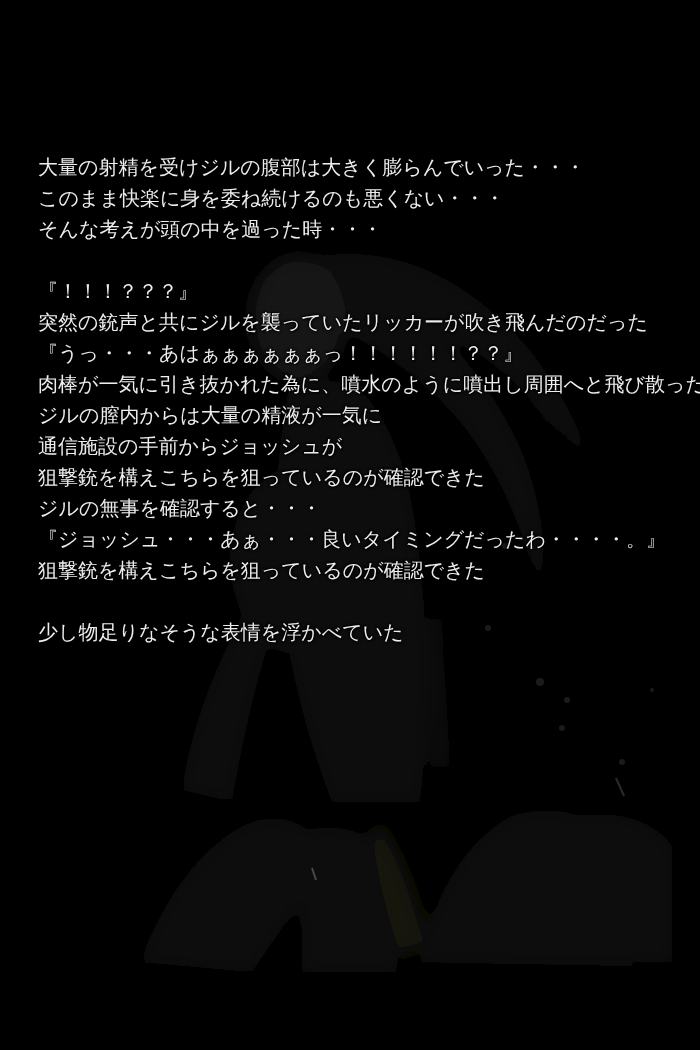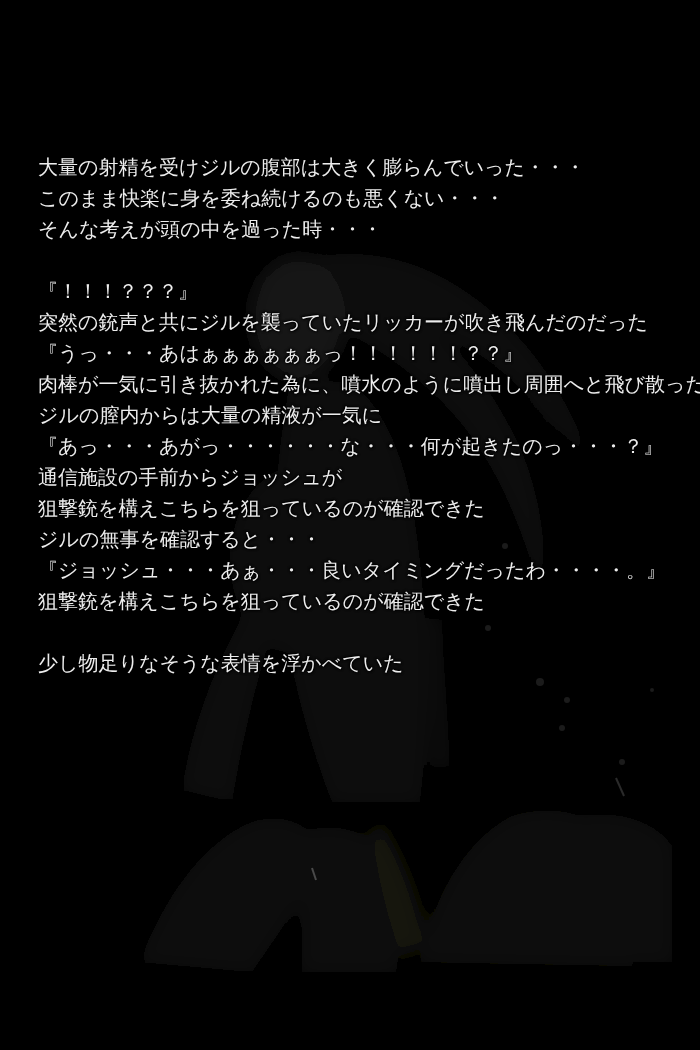--- a/index.html
+++ b/index.html
@@ -105,21 +105,20 @@
     </div>
 
     <div class="para-spacer"></div>
 
     <div>
       <div class="story-line">『！！！？？？』</div>
       <div class="story-line">突然の銃声と共にジルを襲っていたリッカーが吹き飛んだのだった</div>
       <div class="story-line">『うっ・・・あはぁぁぁぁぁぁっ！！！！！！？？』</div>
       <div class="story-line">肉棒が一気に引き抜かれた為に、噴水のように噴出し周囲へと飛び散った</div>
       <div class="story-line">ジルの膣内からは大量の精液が一気に</div>
-      <div class="story-line">『あっ・・・あがっ・・・・・・な・・・何が起きたのっ・・・？』</div>
       <div class="story-line">通信施設の手前からジョッシュが</div>
       <div class="story-line">狙撃銃を構えこちらを狙っているのが確認できた</div>
       <div class="story-line">ジルの無事を確認すると・・・</div>
       <div class="story-line">『ジョッシュ・・・あぁ・・・良いタイミングだったわ・・・・。』</div>
       <div class="story-line">狙撃銃を構えこちらを狙っているのが確認できた</div>
     </div>
 
     <div class="para-spacer"></div>
 
     <div>

